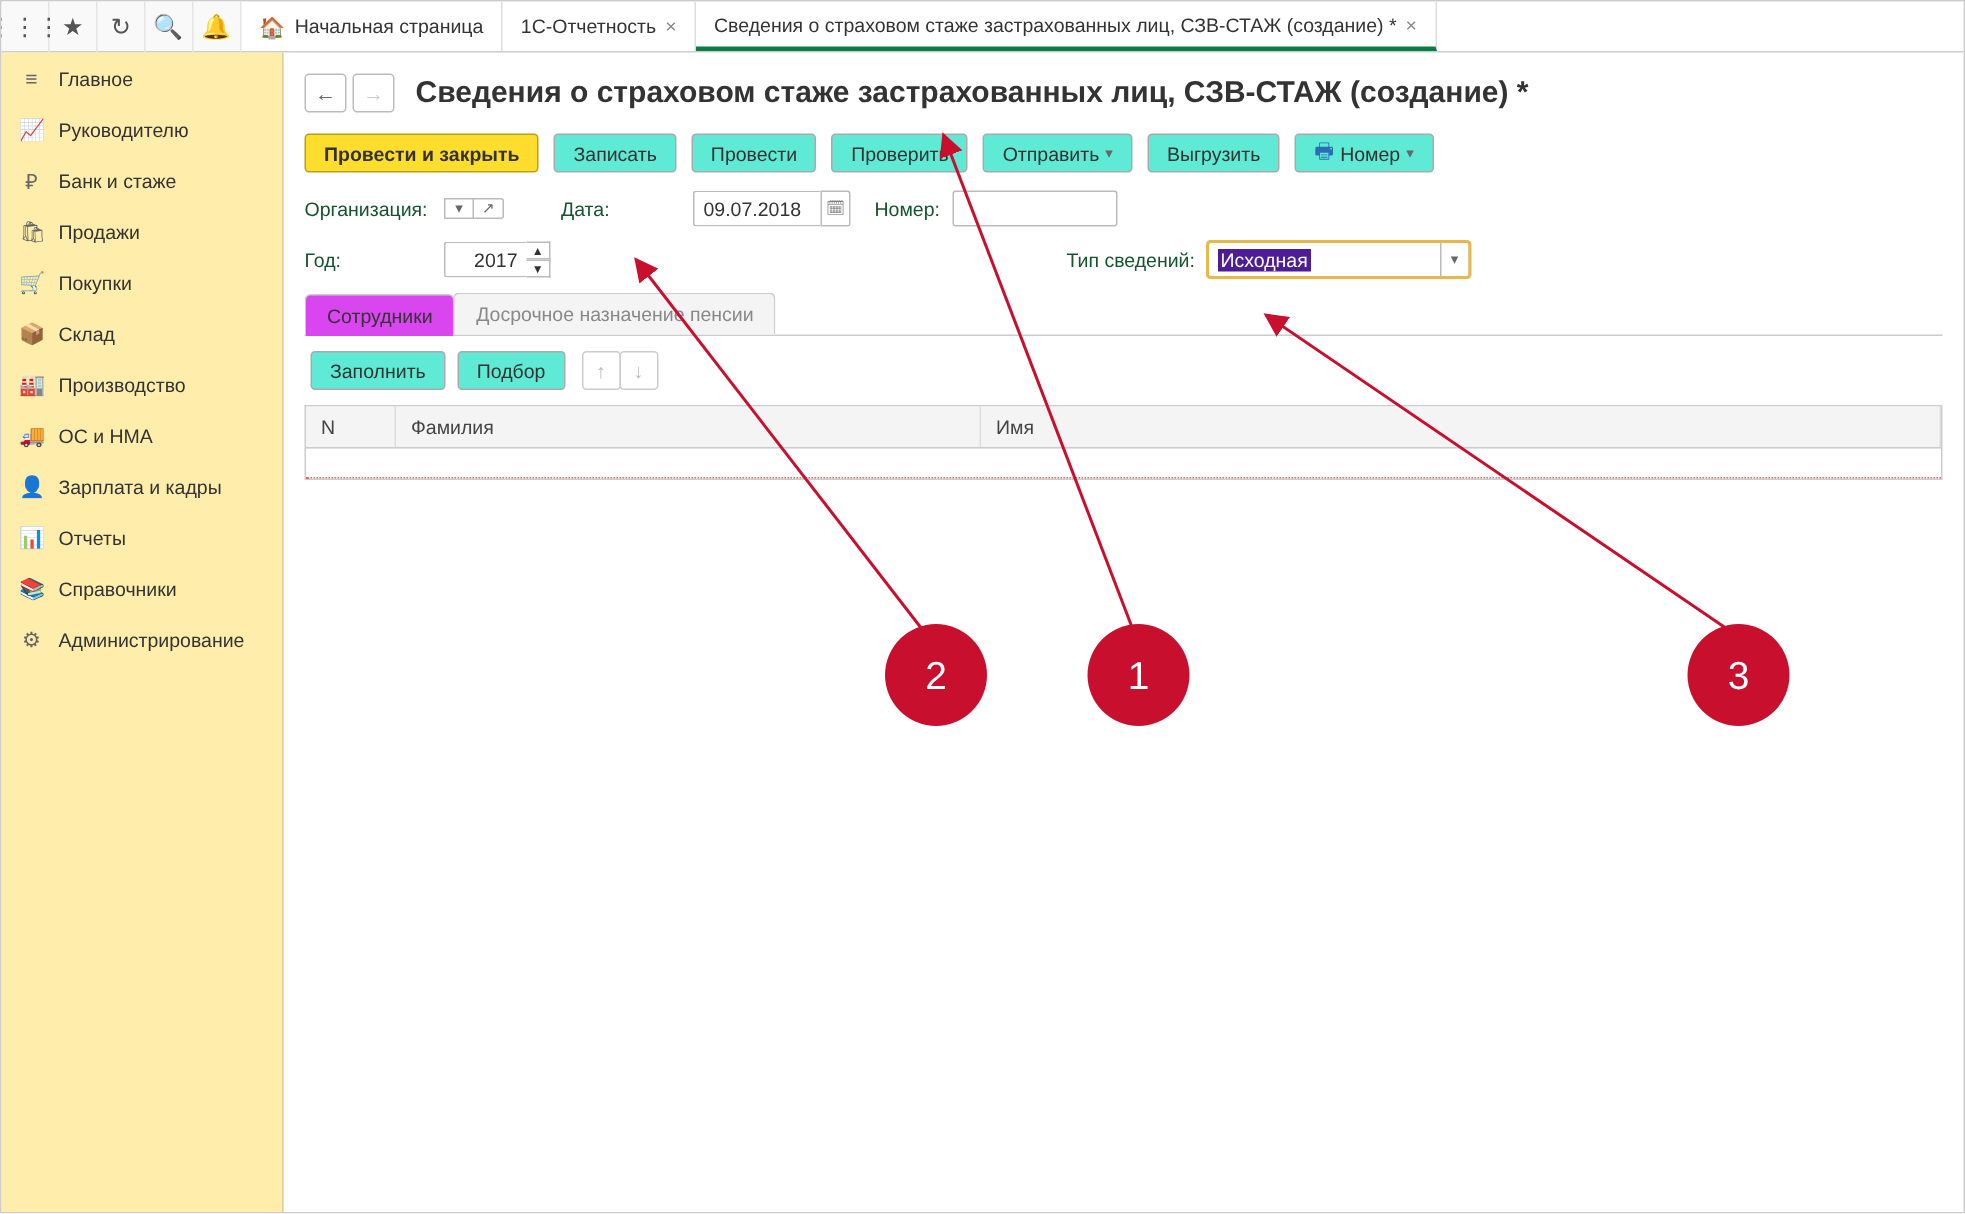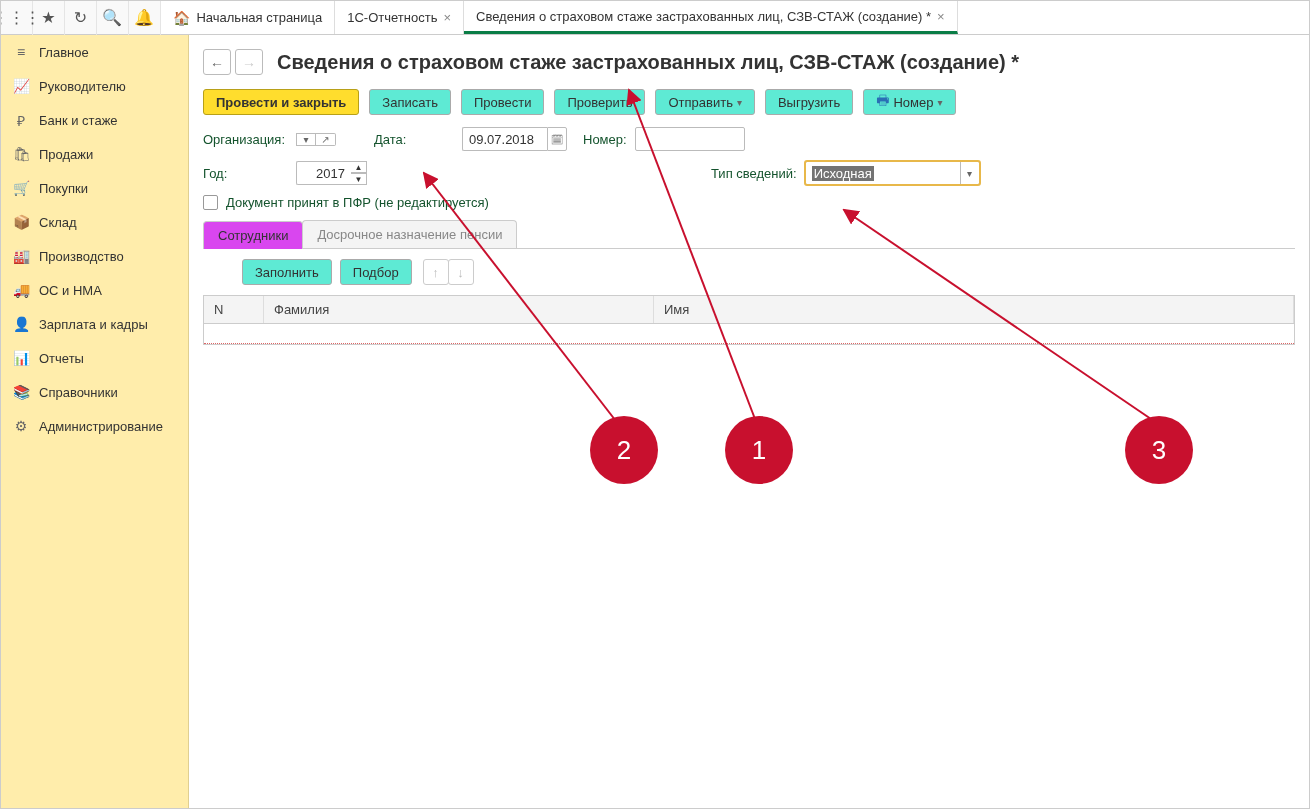--- a/index.html
+++ b/index.html
@@ -40,27 +40,27 @@
   .combo { display:flex; align-items:stretch;}
   .combo .input { border-top-right-radius:0; border-bottom-right-radius:0; border-right:none;}
   .combo-btn { width:20px; border:1px solid #bbb; background:#fff; display:flex; align-items:center; justify-content:center; font-size:10px; color:#666; cursor:pointer;}
   .combo-btn + .combo-btn { border-left:none;}
   .combo-btn:last-child { border-top-right-radius:2px; border-bottom-right-radius:2px;}
   .spinner { display:flex; flex-direction:column;}
   .spinner div { width:16px; height:12px; border:1px solid #bbb; border-left:none; display:flex; align-items:center; justify-content:center; font-size:8px; background:#fff;}
   .checkbox { width:15px; height:15px; border:1px solid #999; border-radius:2px; background:#fff;}
   .highlight-combo { outline:2px solid #e8b84a; outline-offset:-1px; border-radius:2px;}
   .highlight-combo .input { background:#fff; }
-  .selected-text { background:#737373; color:#fff; padding:0 2px;}
+  .selected-text { background:#4c1d95; color:#fff; padding:0 2px;}
   
   .formtabs { display:flex; border-bottom:1px solid #ccc; margin-top:4px;}
   .formtab { padding:6px 14px; border:1px solid #ccc; border-bottom:none; margin-right:-1px; background:#f4f4f4; color:#888; border-top-left-radius:4px; border-top-right-radius:4px; cursor:pointer; font-size:13px;}
   .formtab.active { background:#d946ef; color:#333; position:relative; top:1px;}
   
-  .subtoolbar { display:flex; gap:8px; padding:10px 4px;margin-left:35px;}
+  .subtoolbar { display:flex; gap:8px; padding:10px 4px;}
   .arrow-btns { display:flex; margin-left:4px;}
   .arrow-btn { width:26px; height:26px; border:1px solid #ccc; background:#fff; display:flex; align-items:center; justify-content:center; color:#bbb; border-radius:3px; margin-left:-1px;}
   .grid { border:1px solid #ccc; }
   .grid-header { display:flex; background:#f4f4f4; border-bottom:1px solid #ccc;}
   .gh { padding:6px 10px; border-right:1px solid #ddd; font-size:13px; color:#444;}
   .gh.n { width:60px;}
   .gh.emp { width:320px;}
   .gh.last { width:390px;}
   .gh.name { flex:1;}
   .grid-empty { height:20px; border-bottom:1px dotted #d66;}
@@ -222,24 +222,20 @@
         <span style="flex:0 0 328px"></span>
         <span class="lbl">Тип сведений:</span>
         <div class="combo highlight-combo">
           <div class="input" style="width:155px">
               <span class="selected-text">Исходная</span>
             </div>
           <div class="combo-btn">▾</div>
         </div>
       </div>
 
-      <div class="form-row">
-        <div class="checkbox"></div>
-        <span class="lbl">Документ принят в ПФР (не редактируется)</span>
-      </div>
 
       <div class="formtabs">
         <div class="formtab active"><span>Сотрудники</span></div>
         <div class="formtab"><span>Досрочное назначение пенсии</span></div>
       </div>
 
       <div class="subtoolbar">
         <div class="btn">
             <span>Заполнить</span>
           </div>

